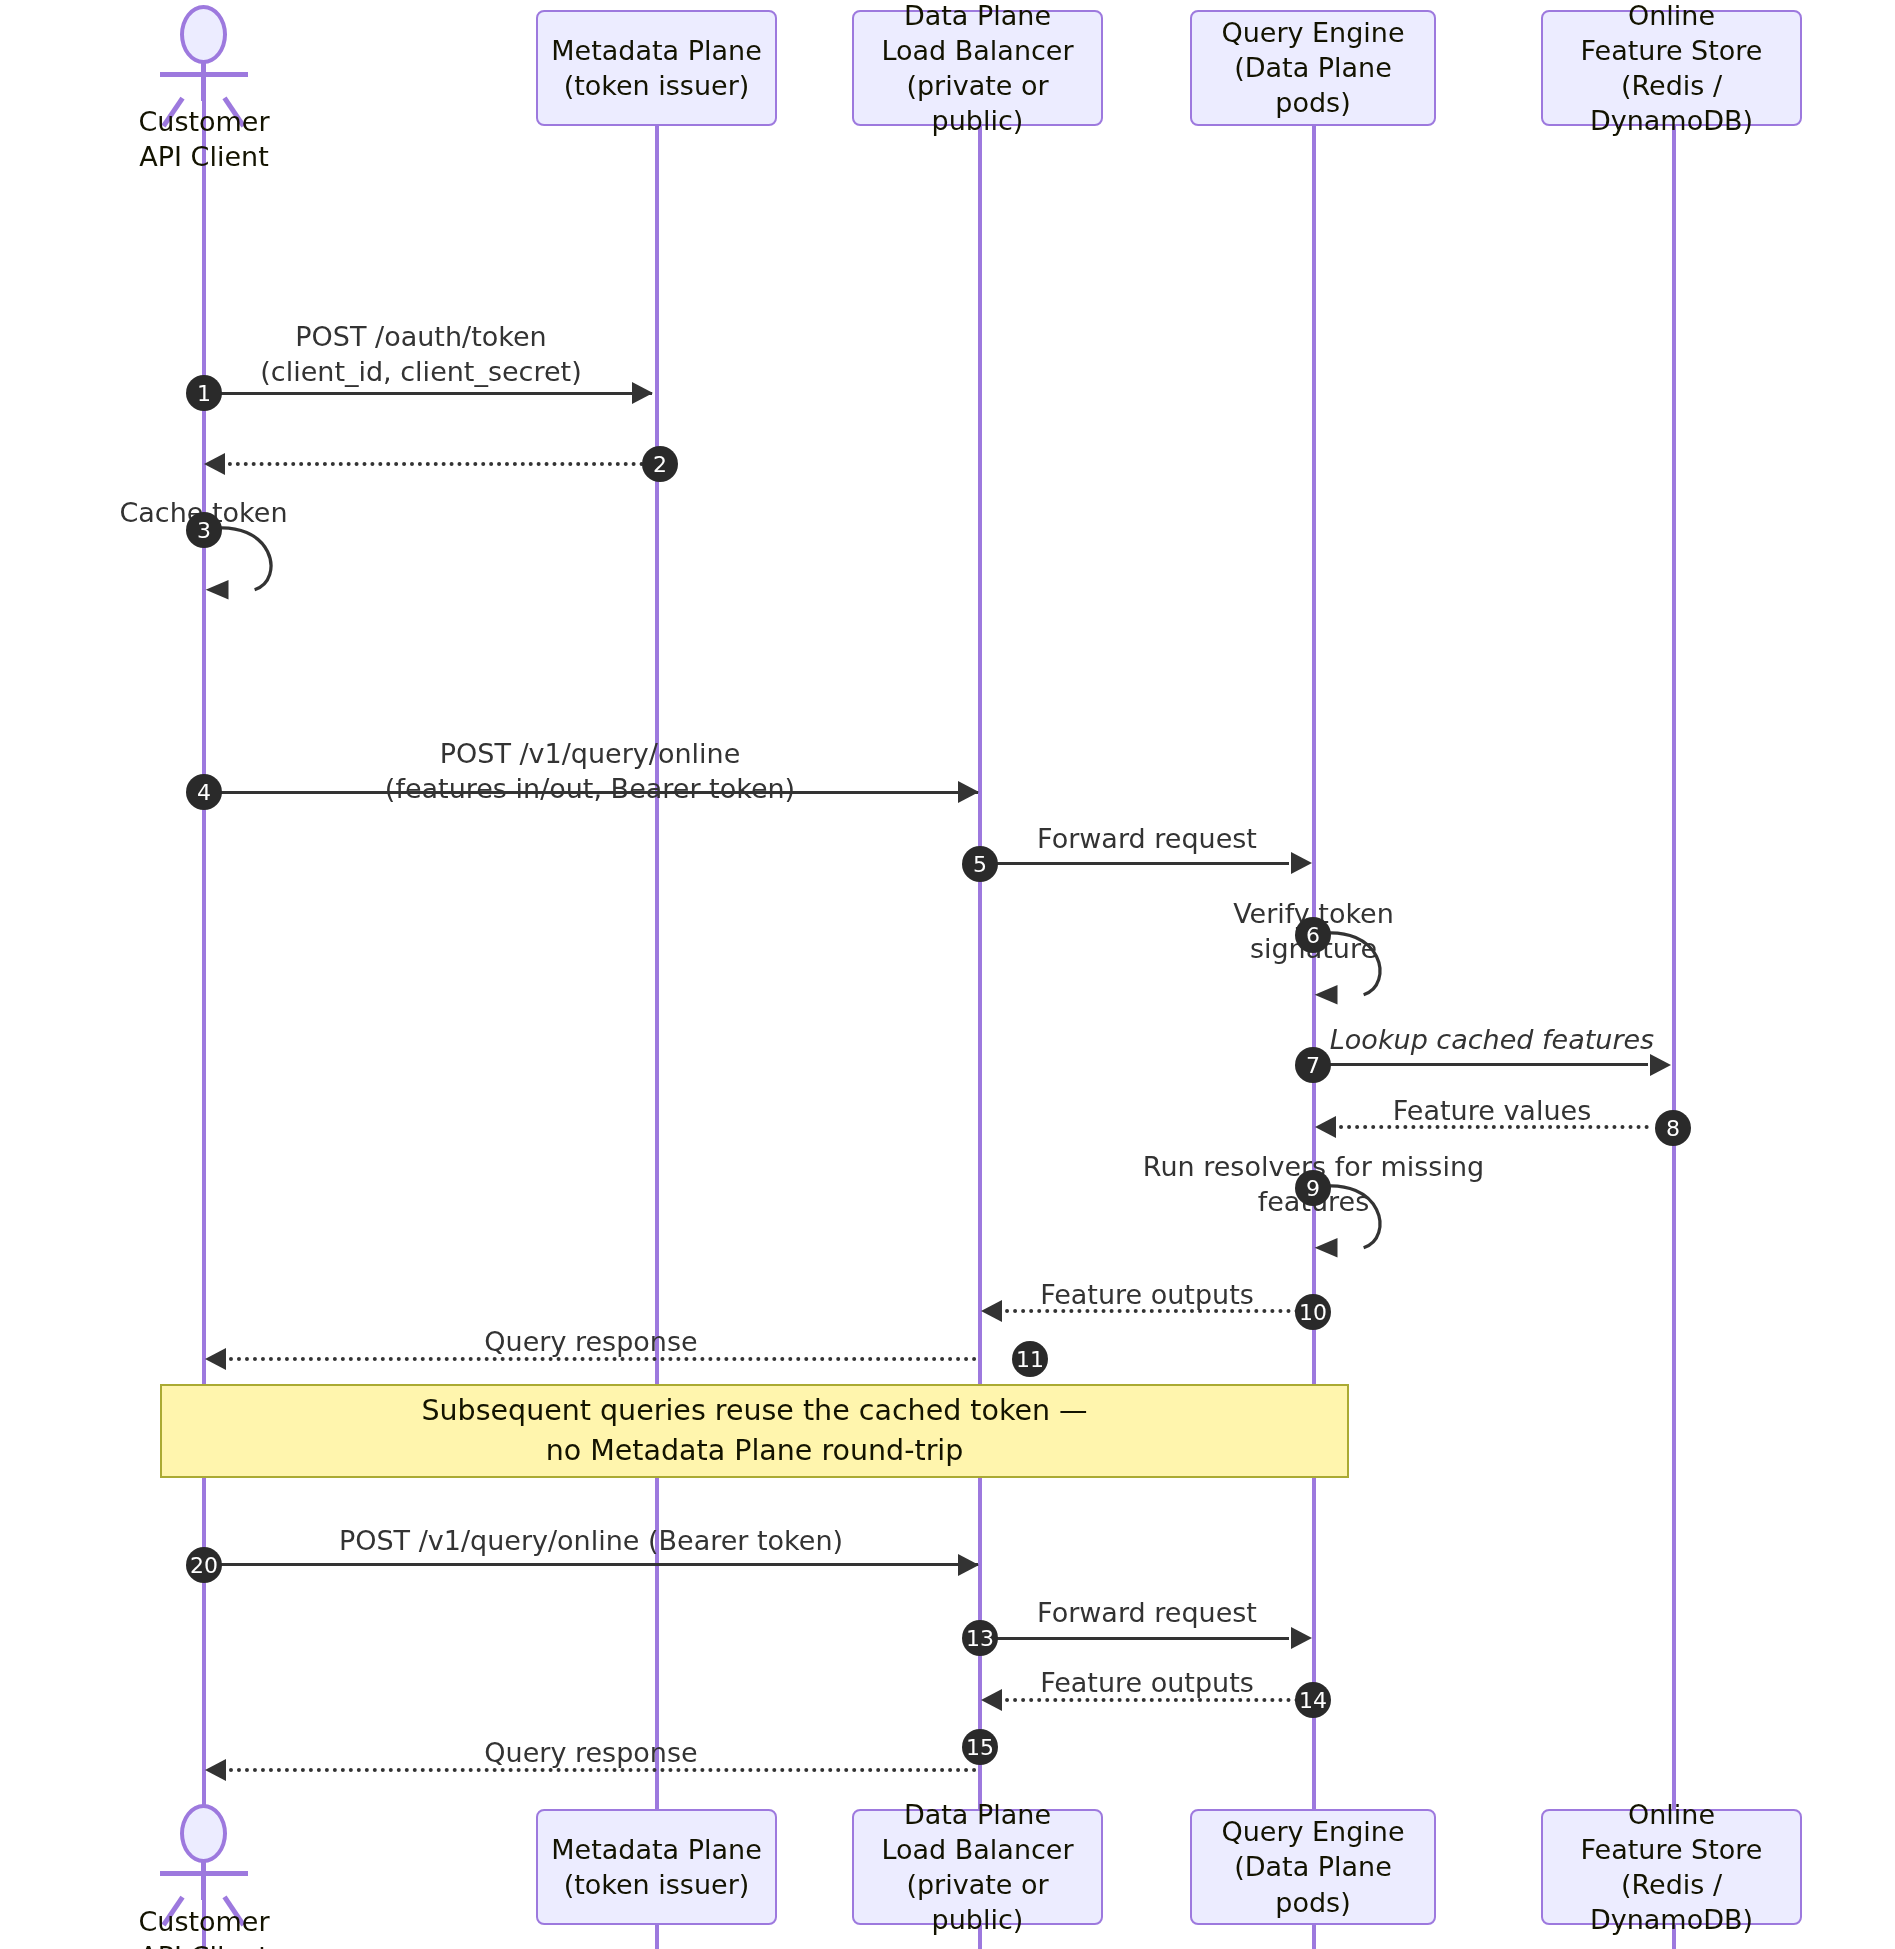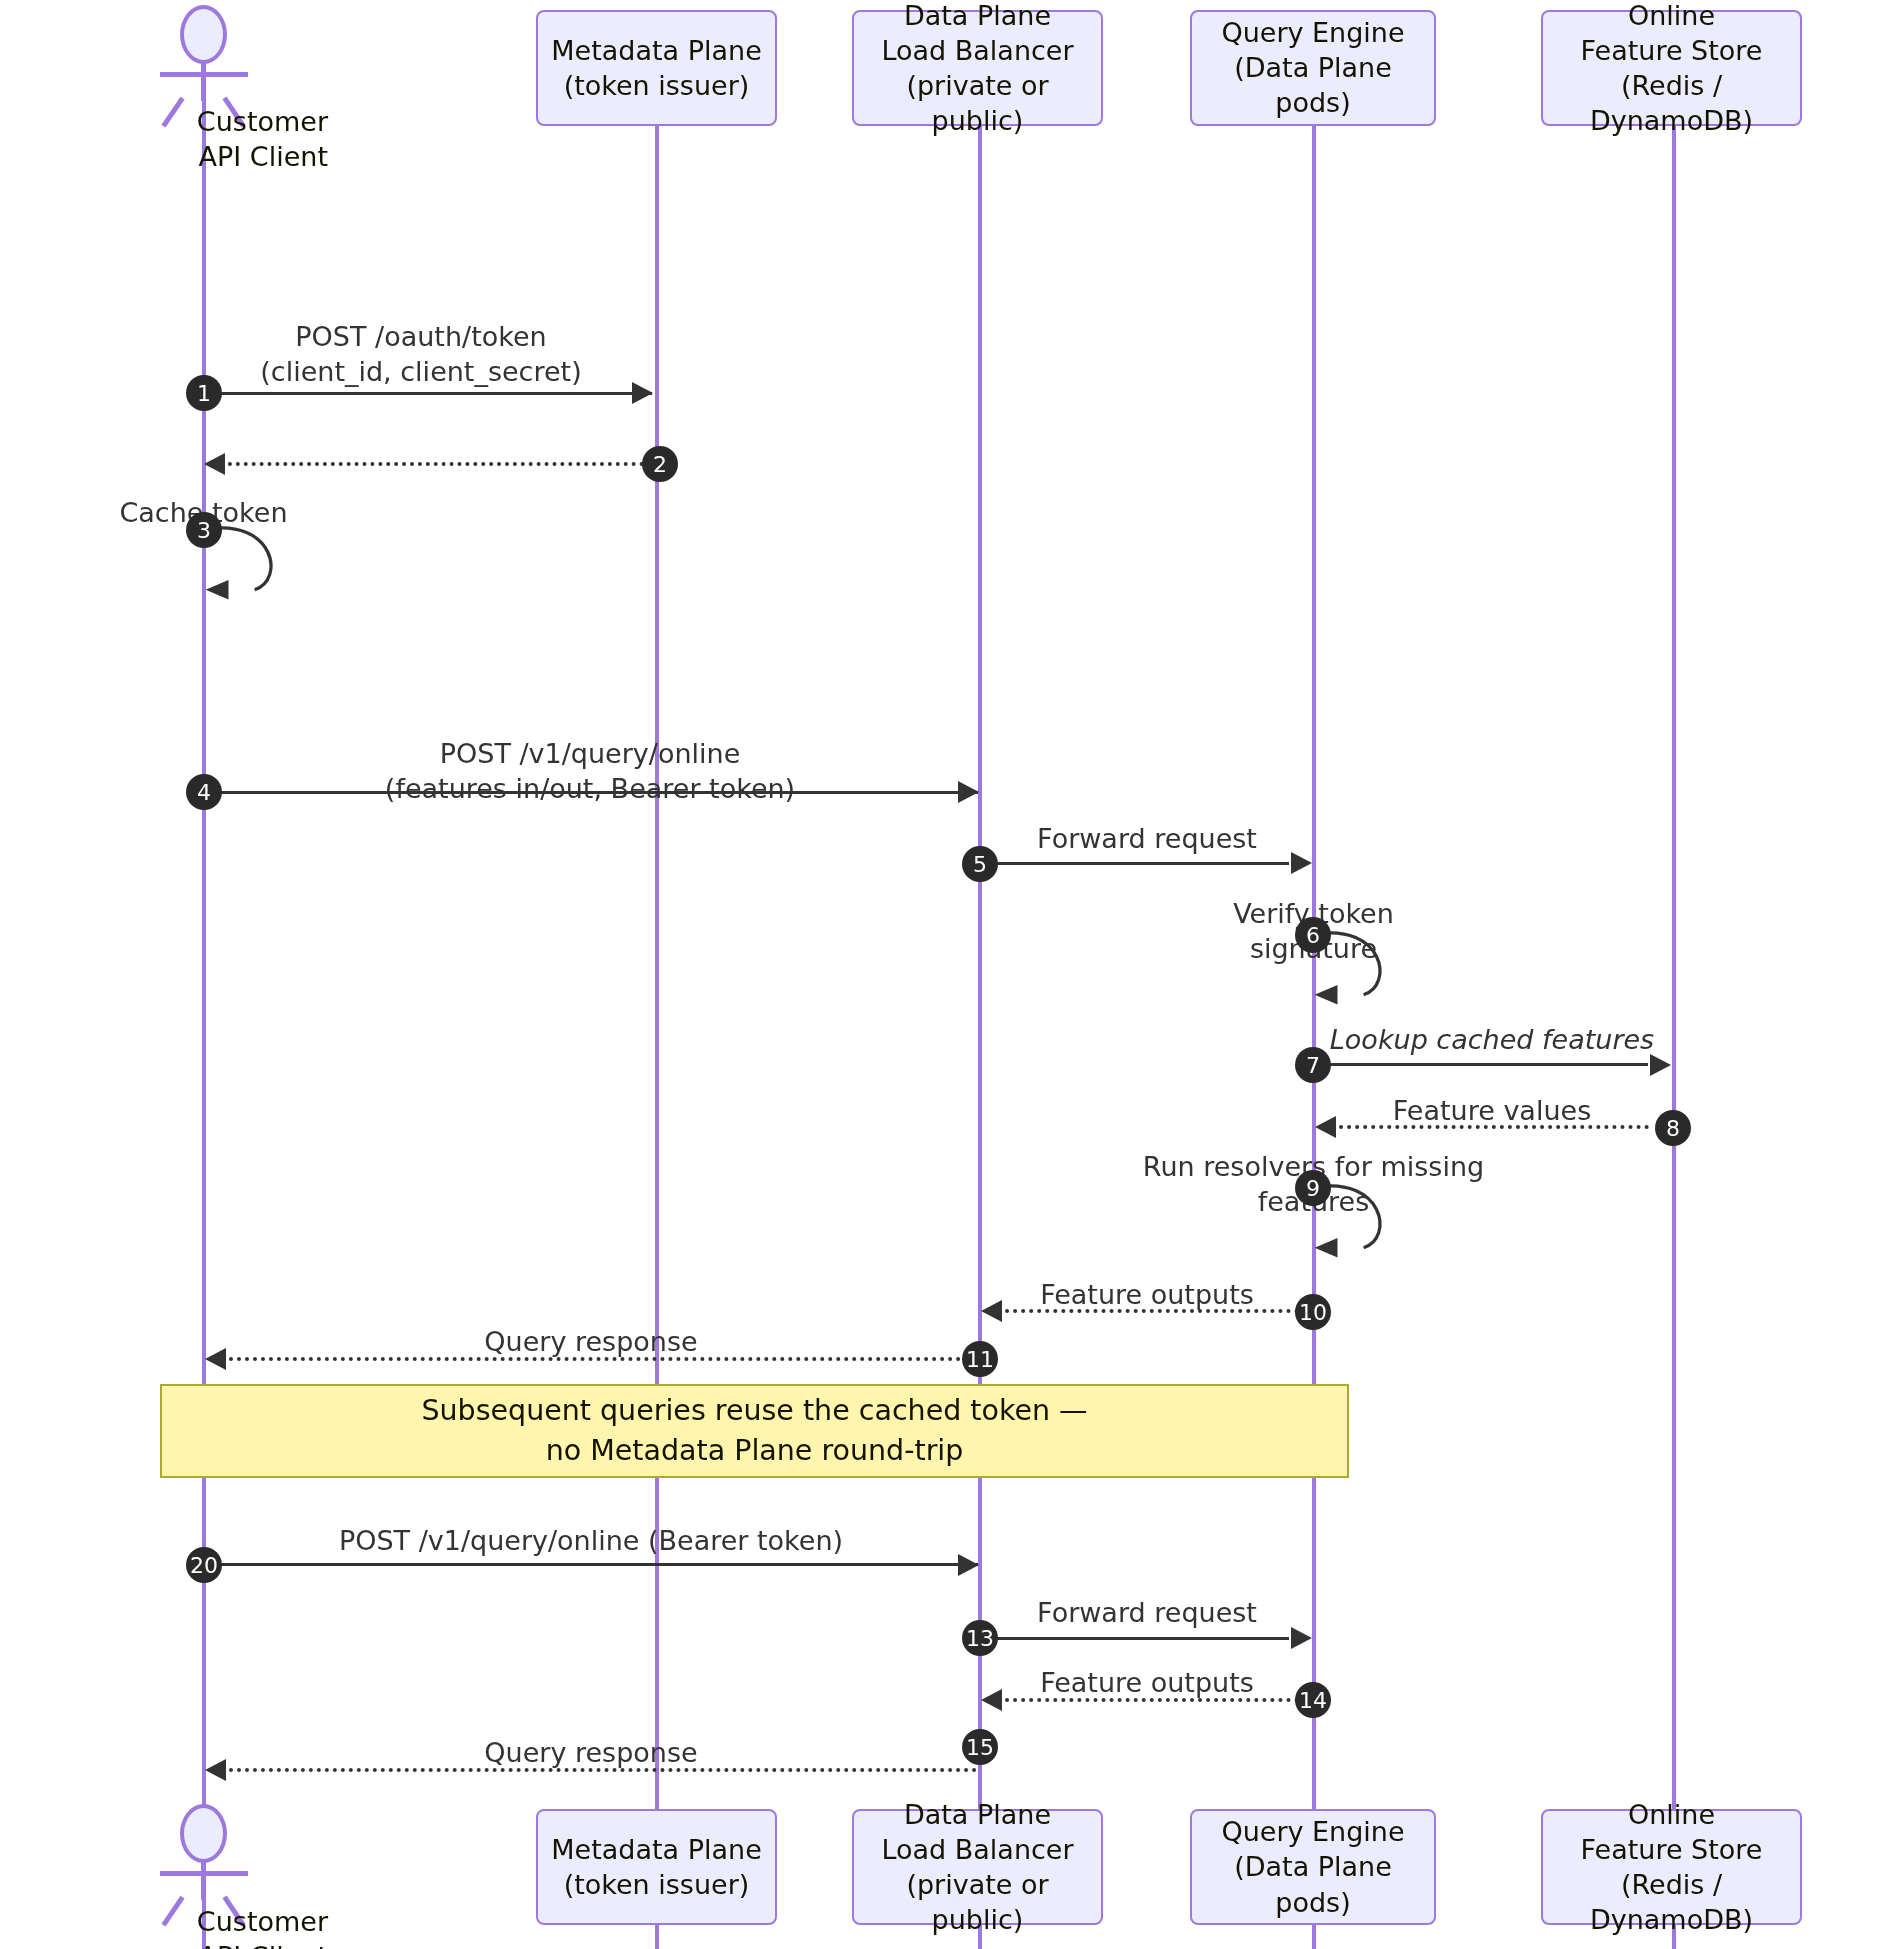--- a/index.html
+++ b/index.html
@@ -43,21 +43,21 @@
     border-radius:50%;
     background:#ECECFF;
     box-sizing:border-box;
   }
   .actor-body {
     position:absolute;
     background:#9D79DE;
   }
   .actor-label {
     position:absolute;
-    text-align:right;
+    text-align:center;
     color:#131300;
     font-size:27px;
     line-height:1.30;
     white-space:pre-line;
     font-family:"DejaVu Sans", sans-serif;
   }
   
   .note {
     position:absolute;
     background:#FFF5AD;
@@ -199,21 +199,21 @@
   <div class="seqnum" style="left:1295px; top:1170px;">9</div>
 
   <div class="msg-label" style="left:980px; top:1277px; width:334px;">Feature outputs</div>
   <div class="msg-line dotted" style="left:997px; top:1309px; width:318px;"></div>
   <div class="arrowhead left" style="left:981px; top:1300px;"></div>
   <div class="seqnum" style="left:1295px; top:1294px;">10</div>
 
   <div class="msg-label" style="left:204px; top:1324px; width:774px;">Query response</div>
   <div class="msg-line dotted" style="left:221px; top:1357px; width:756px;"></div>
   <div class="arrowhead left" style="left:205px; top:1348px;"></div>
-  <div class="seqnum" style="left:962px; top:1341px;">11</div>
+  <div class="seqnum" style="left:1012px; top:1341px;">11</div>
 
   <div class="note" style="left:160px; top:1384px; width:1189px; height:94px;">Subsequent queries reuse the cached token —
 no Metadata Plane round-trip</div>
 
   <div class="msg-label" style="left:204px; top:1523px; width:774px;">POST /v1/query/online (Bearer token)</div>
   <div class="msg-line" style="left:204px; top:1563px; width:774px;"></div>
   <div class="arrowhead right" style="left:958px; top:1554px;"></div>
   <div class="seqnum" style="left:186px; top:1547px;">20</div>
 
   <div class="msg-label" style="left:980px; top:1595px; width:334px;">Forward request</div>

